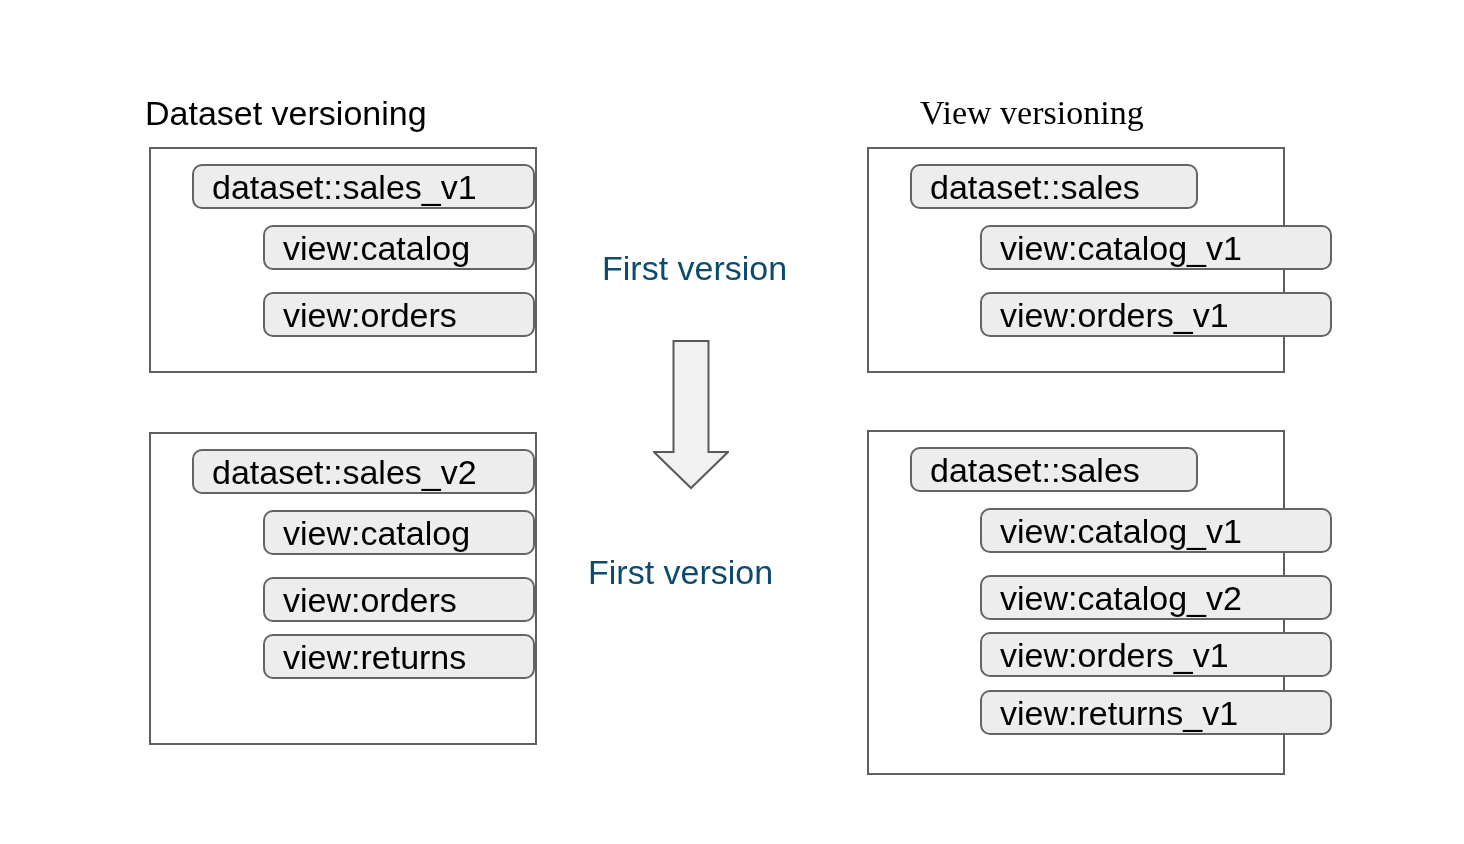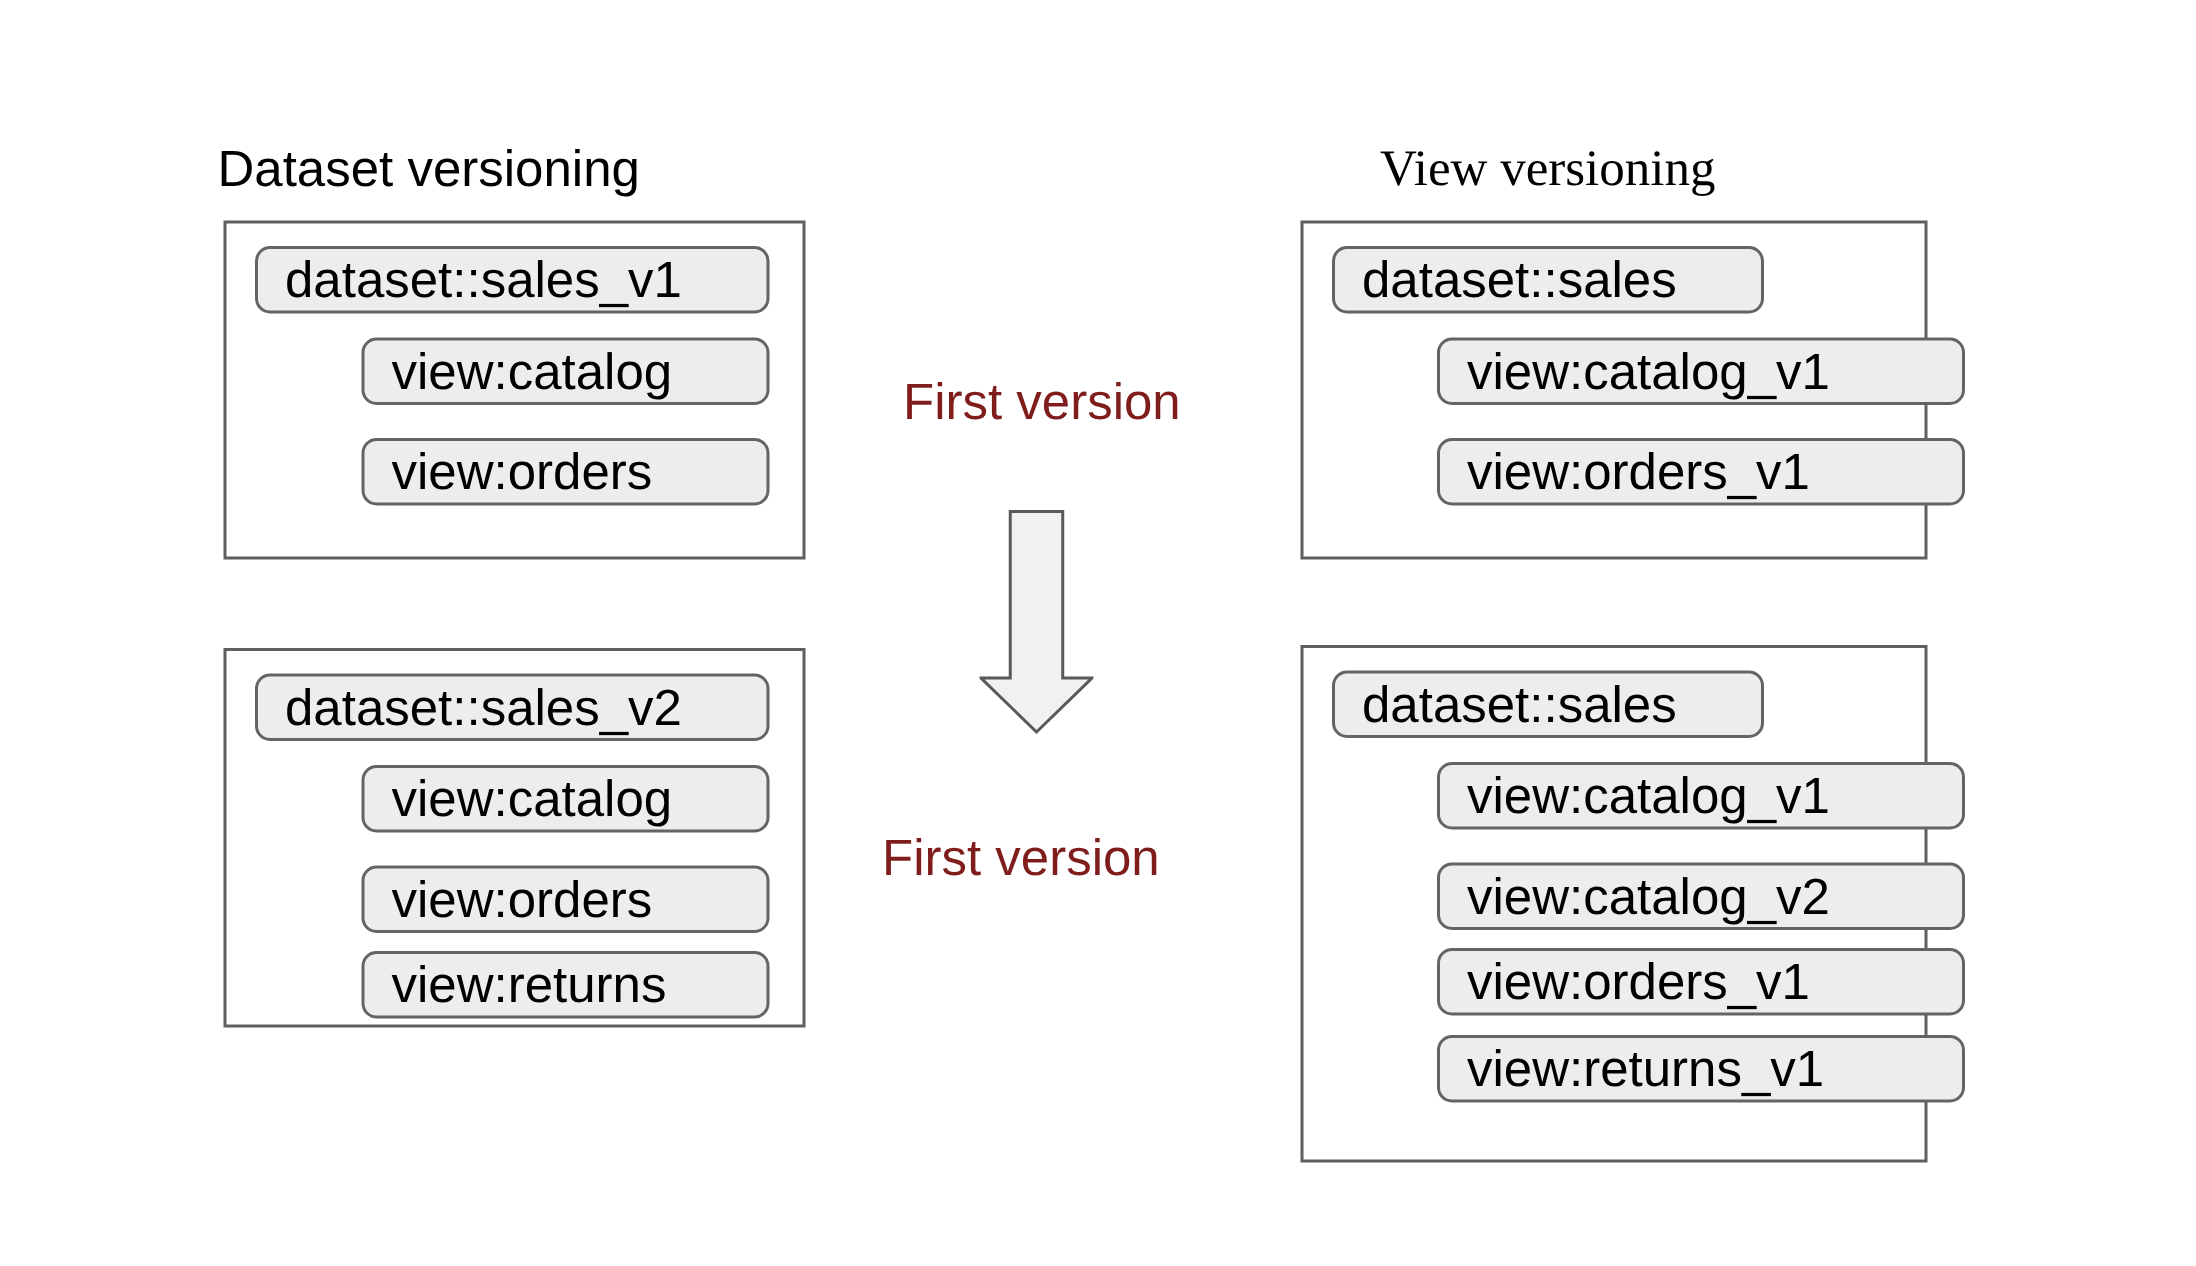--- a/index.html
+++ b/index.html
@@ -30,56 +30,57 @@
   .title-left  { left: 145px; top: 96px; }
   .title-right { left: 920px; top: 96px; font-family: Liberation Serif, serif; }
 
   .dataset-box {
     position: absolute;
     background: #ffffff;
     border: 2px solid #5f5f5f;
     box-sizing: border-box;
   }
   .box-tl { left: 149px; top: 147px; width: 388px; height: 226px; }
-  .box-bl { left: 149px; top: 432px; width: 388px; height: 253px; padding-left: 18px; }
+  .box-bl { left: 149px; top: 432px; width: 388px; height: 313px; padding-left: 18px; }
   .box-tr { left: 867px; top: 147px; width: 418px; height: 226px; }
   .box-br { left: 867px; top: 430px; width: 418px; height: 345px; }
 
   .pill {
     position: absolute;
     box-sizing: border-box;
     height: 45px;
     background: #ededed;
     border: 2px solid #646464;
     border-radius: 10px;
     display: flex;
     align-items: center;
     padding-left: 18px;
     font-size: 34px;
     line-height: 34px;
     white-space: nowrap;
+    margin-left: 22px;
   }
   
   .pill-dataset { top: 15px; left: 19px; }
   .col-left  .pill-dataset { width: 343px; }
   .col-right .pill-dataset { width: 288px; }
   
   .col-left  .pill-view { left: 90px; width: 272px; }
   .col-right .pill-view { left: 89px; width: 352px; }
   .row-1 { top: 76px; }
   .row-2 { top: 143px; }
   .row-3 { top: 200px; text-align: right; }
   .row-4 { top: 258px; text-align: center; }
 
   .flow-label {
     position: absolute;
     font-size: 34px;
     line-height: 34px;
     white-space: nowrap;
-    color: #7f1d1d;
+    color: #0c4a6e;
   }
   .flow-first  { left: 602px; top: 251px; }
   .flow-second { left: 588px; top: 555px; }
 
   .flow-arrow {
     position: absolute;
     left: 653px;
     top: 340px;
     width: 76px;
     height: 150px;

